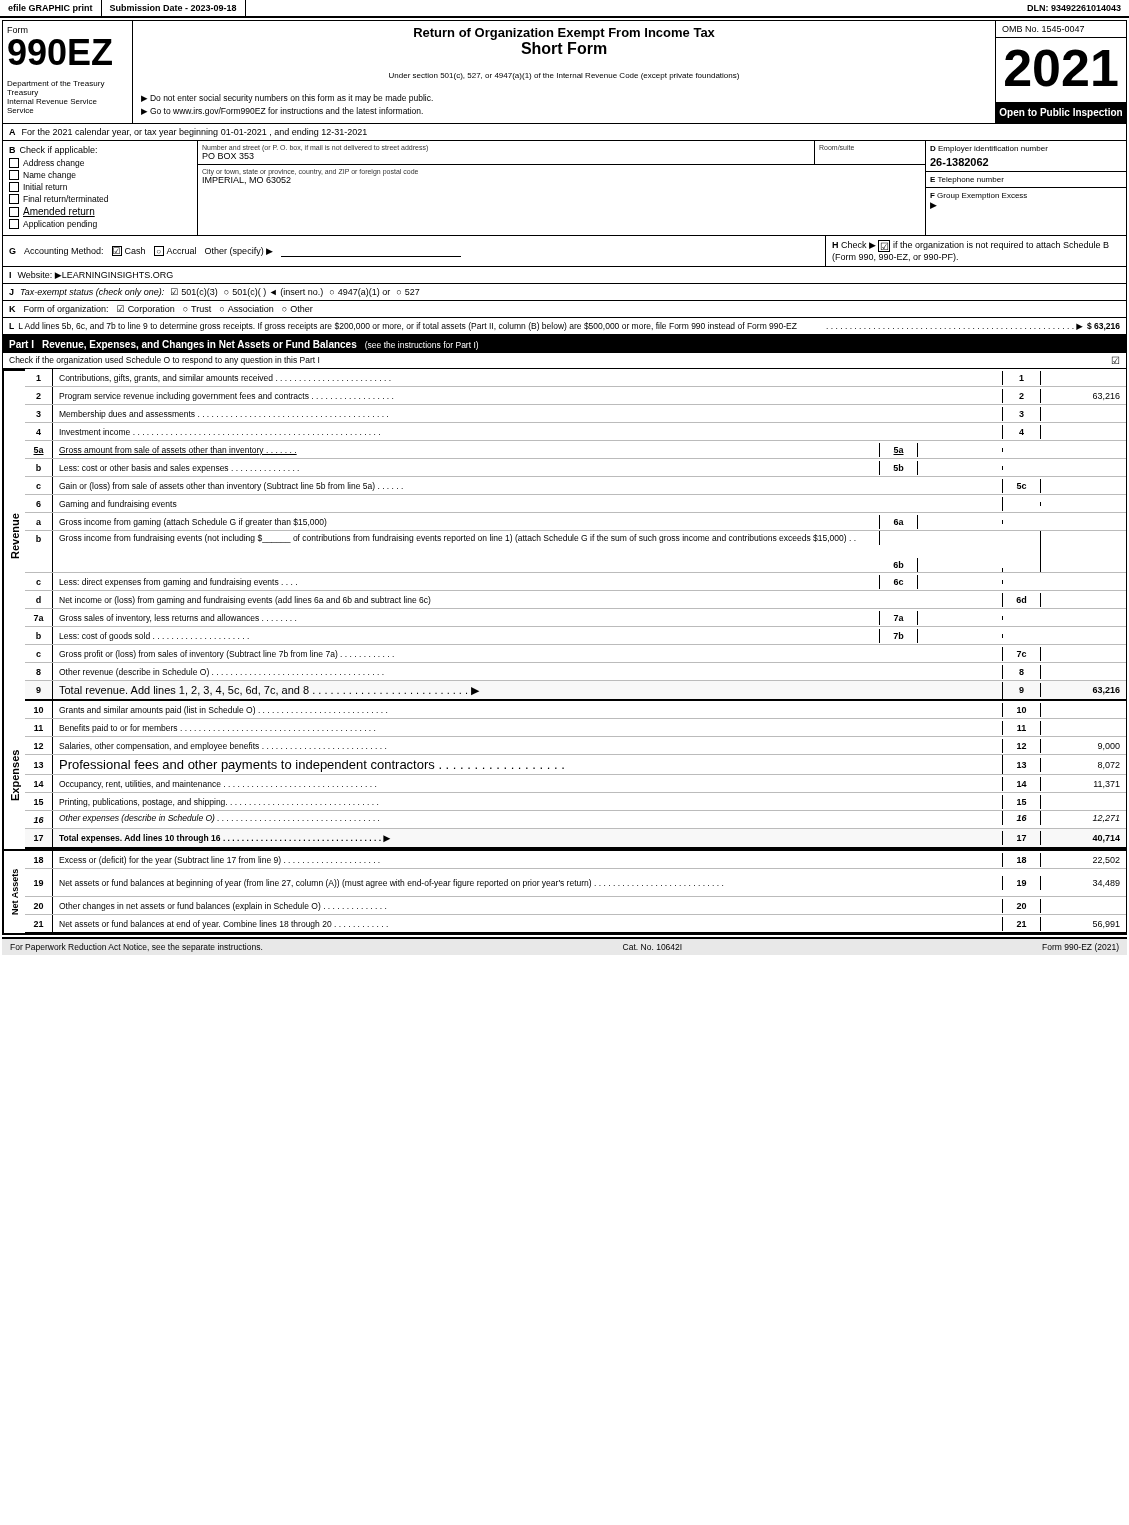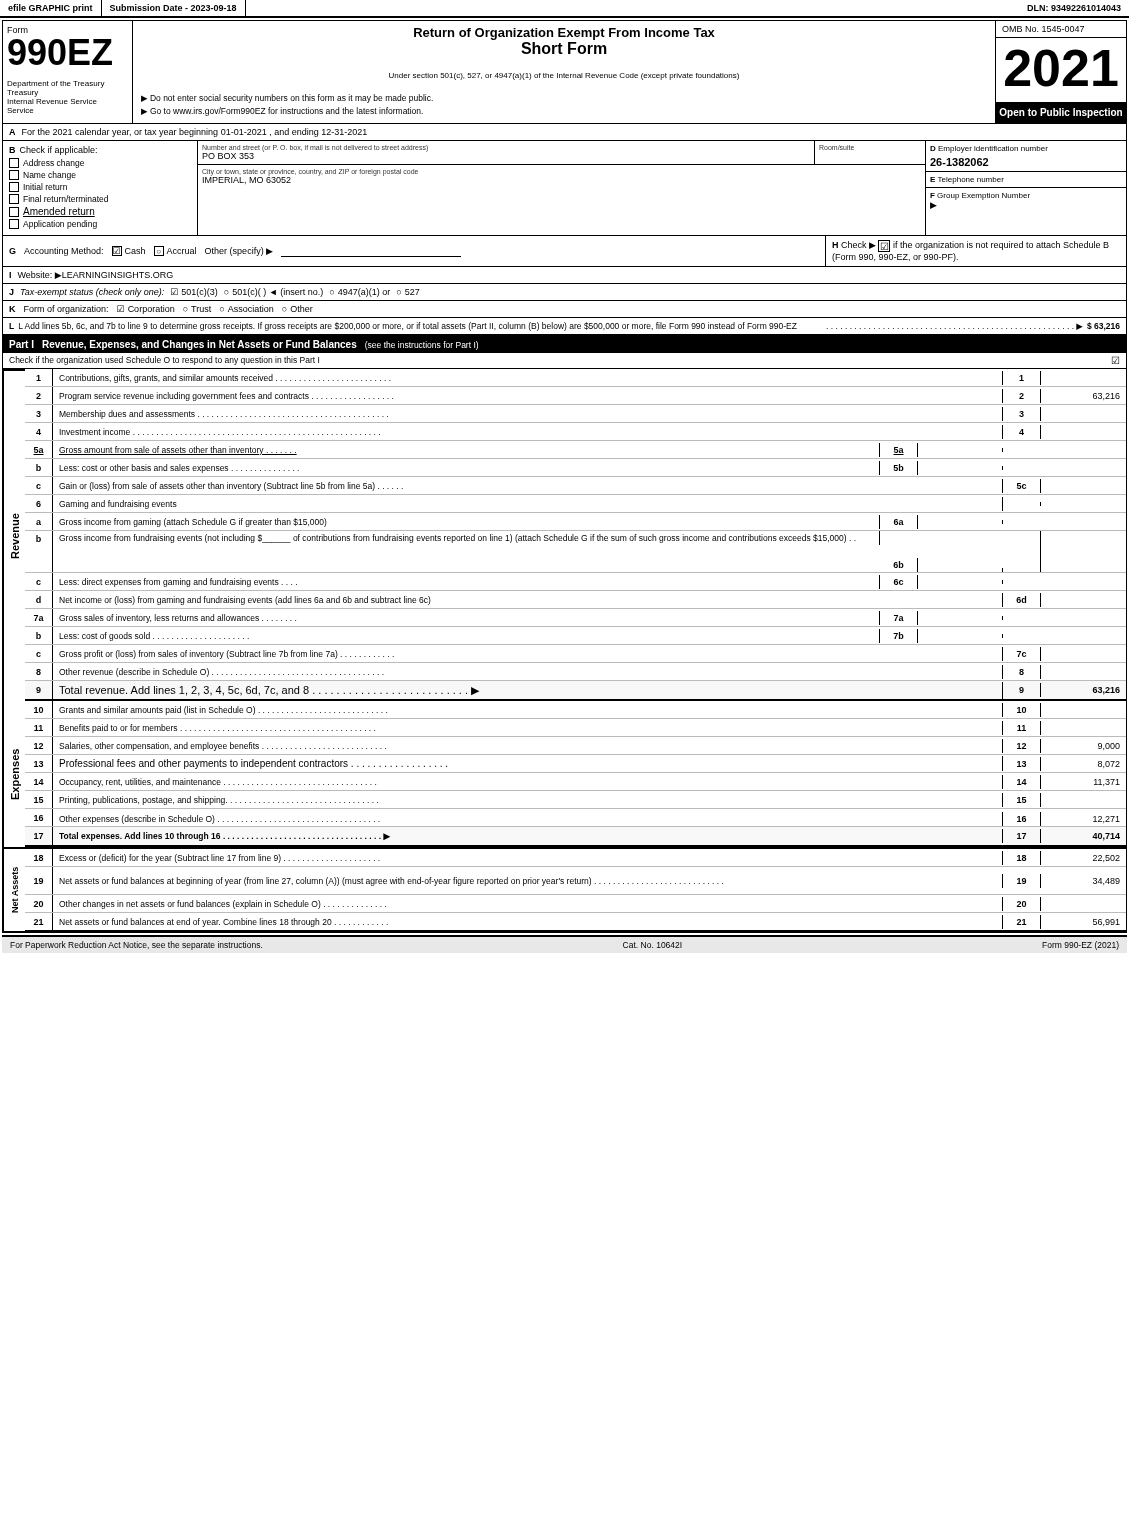--- a/index.html
+++ b/index.html
@@ -109,21 +109,21 @@
     <div style="width:200px; display:flex; flex-direction:column;">
       <div style="padding:3px 4px; border-bottom:1px solid black;">
         <div style="font-size:8px; font-weight:bold;">D <span style="font-weight:normal;">Employer identification number</span></div>
         <div style="font-size:11px; font-weight:bold; margin-top:3px;">26-1382062</div>
       </div>
       <div style="padding:3px 4px; border-bottom:1px solid black;">
         <div style="font-size:8px; font-weight:bold;">E <span style="font-weight:normal;">Telephone number</span></div>
         <div style="font-size:9px;"></div>
       </div>
       <div style="padding:3px 4px;">
-        <div style="font-size:8px; font-weight:bold;">F <span style="font-weight:normal;">Group Exemption Number</span></div>
+        <div style="font-size:8px; font-weight:bold;">F <span style="font-weight:normal;">Group Exemption Excess</span></div>
         <div style="display:flex; align-items:center; gap:4px;">
           <span style="font-size:9px;">▶</span>
           <div style="font-size:9px;"></div>
         </div>
       </div>
     </div>
   </div>
 
   <div style="display:flex; border-bottom:1px solid black;">
     <div style="flex:1; border-right:1px solid black; padding:4px 6px; font-size:9px; display:flex; align-items:center; gap:8px; flex-wrap:wrap;">
@@ -377,40 +377,40 @@
 
       <div style="display:flex; border-bottom:1px solid #bbb; min-height:18px; align-items:center;">
         <div style="width:28px; text-align:center; font-weight:bold; font-size:9px; border-right:1px solid black; padding:2px; align-self:stretch; display:flex;align-items:center;justify-content:center;">12</div>
         <div style="flex:1; padding:2px 6px; font-size:8.5px; border-right:1px solid black;">Salaries, other compensation, and employee benefits . . . . . . . . . . . . . . . . . . . . . . . . . . .</div>
         <div style="width:38px; text-align:center; font-weight:bold; border-right:1px solid black; font-size:9px; padding:2px;">12</div>
         <div style="width:85px; text-align:right; padding:2px 6px; font-size:9px;">9,000</div>
       </div>
 
       <div style="display:flex; border-bottom:1px solid #bbb; min-height:18px; align-items:center;">
         <div style="width:28px; text-align:center; font-weight:bold; font-size:9px; border-right:1px solid black; padding:2px; align-self:stretch; display:flex;align-items:center;justify-content:center;">13</div>
-        <div style="flex:1; padding:2px 6px; font-size:10px; border-right:1px solid black;">Professional fees and other payments to independent contractors . . . . . . . . . . . . . . . . . .</div>
+        <div style="flex:1; padding:2px 6px; font-size:13px; border-right:1px solid black;">Professional fees and other payments to independent contractors . . . . . . . . . . . . . . . . . .</div>
         <div style="width:38px; text-align:center; font-weight:bold; border-right:1px solid black; font-size:9px; padding:2px;">13</div>
         <div style="width:85px; text-align:right; padding:2px 6px; font-size:9px;">8,072</div>
       </div>
 
       <div style="display:flex; border-bottom:1px solid #bbb; min-height:18px; align-items:center;">
         <div style="width:28px; text-align:center; font-weight:bold; font-size:9px; border-right:1px solid black; padding:2px; align-self:stretch; display:flex;align-items:center;justify-content:center;">14</div>
         <div style="flex:1; padding:2px 6px; font-size:8.5px; border-right:1px solid black;">Occupancy, rent, utilities, and maintenance . . . . . . . . . . . . . . . . . . . . . . . . . . . . . . . . .</div>
         <div style="width:38px; text-align:center; font-weight:bold; border-right:1px solid black; font-size:9px; padding:2px;">14</div>
         <div style="width:85px; text-align:right; padding:2px 6px; font-size:9px;">11,371</div>
       </div>
 
       <div style="display:flex; border-bottom:1px solid #bbb; min-height:18px; align-items:center;">
         <div style="width:28px; text-align:center; font-weight:bold; font-size:9px; border-right:1px solid black; padding:2px; align-self:stretch; display:flex;align-items:center;justify-content:center;">15</div>
         <div style="flex:1; padding:2px 6px; font-size:8.5px; border-right:1px solid black;">Printing, publications, postage, and shipping. . . . . . . . . . . . . . . . . . . . . . . . . . . . . . . . .</div>
         <div style="width:38px; text-align:center; font-weight:bold; border-right:1px solid black; font-size:9px; padding:2px;">15</div>
         <div style="width:85px; text-align:right; padding:2px 6px; font-size:9px;"></div>
       </div>
 
-      <div style="display:flex; border-bottom:1px solid #bbb; min-height:18px; align-items:flex-end;">
+      <div style="display:flex; border-bottom:1px solid #bbb; min-height:18px; align-items:flex-start;font-style:italic;">
         <div style="width:28px; text-align:center; font-weight:bold; font-size:9px; border-right:1px solid black; padding:2px; align-self:stretch; display:flex;align-items:center;justify-content:center;">16</div>
         <div style="flex:1; padding:2px 6px; font-size:8.5px; border-right:1px solid black;">Other expenses (describe in Schedule O) . . . . . . . . . . . . . . . . . . . . . . . . . . . . . . . . . . .</div>
         <div style="width:38px; text-align:center; font-weight:bold; border-right:1px solid black; font-size:9px; padding:2px;">16</div>
         <div style="width:85px; text-align:right; padding:2px 6px; font-size:9px;">12,271</div>
       </div>
 
       <div style="display:flex; border-bottom:2px solid black; min-height:20px; align-items:center; background:#f8f8f8;">
         <div style="width:28px; text-align:center; font-weight:bold; font-size:9px; border-right:1px solid black; padding:2px; align-self:stretch; display:flex;align-items:center;justify-content:center;">17</div>
         <div style="flex:1; padding:2px 6px; font-size:8.5px; font-weight:bold; border-right:1px solid black;">Total expenses. Add lines 10 through 16 . . . . . . . . . . . . . . . . . . . . . . . . . . . . . . . . . . ▶</div>
         <div style="width:38px; text-align:center; font-weight:bold; border-right:1px solid black; font-size:9px; padding:2px;">17</div>

